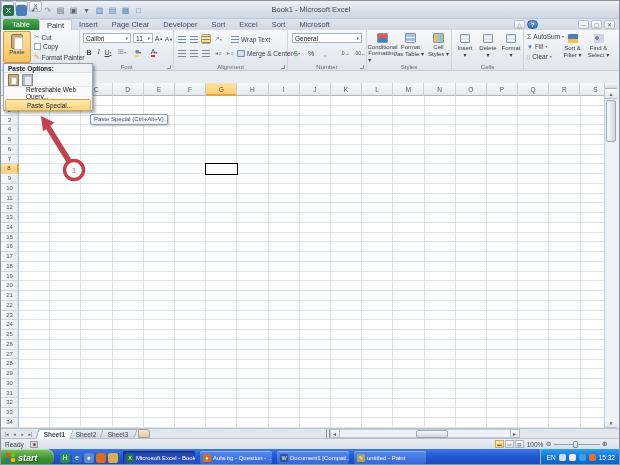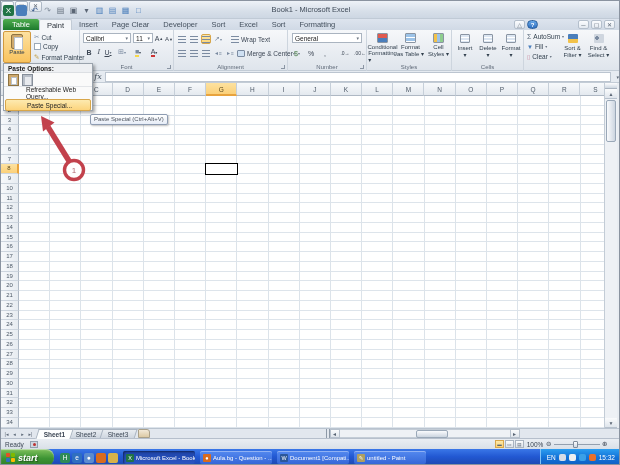--- a/index.html
+++ b/index.html
@@ -157,21 +157,21 @@
 
   <div class="abs tabrow" id="tabrow">
       <div class="rtab file">Table</div>
       <div class="rtab active">Paint</div>
       <div class="rtab">Insert</div>
       <div class="rtab">Page Clear</div>
       <div class="rtab">Developer</div>
       <div class="rtab">Sort</div>
       <div class="rtab">Excel</div>
       <div class="rtab">Sort</div>
-      <div class="rtab">Formatting</div>
+      <div class="rtab">Microsoft</div>
     </div>
   <div class="abs tabrow-right">
     <div class="mini-ic">△</div>
     <div class="mini-ic help">?</div>
     <div class="mini-ic" style="margin-left:38px">─</div>
     <div class="mini-ic">▢</div>
     <div class="mini-ic">✕</div>
   </div>
 
   <div class="abs ribbon">
@@ -363,26 +363,20 @@
           </div>
           <div class="btn-big" style="left: 62px; top: 2px; width: 25px; height: 36px;">
             <div class="sq-ic" style="width: 10px; height: 9px; margin: 2px 0px; background: radial-gradient(circle at 3px 4px, rgb(123, 139, 161) 2px, rgb(207, 214, 223) 2px);"></div>
             <div>Find &amp;</div>
             <div>Select ▾</div>
           </div>
         </div>
     </div>
   </div>
 
-  <div class="abs fbar">
-    <div class="namebox"></div>
-    <div class="fx">fx</div>
-    <div class="finput"></div>
-    <div class="fexpand">▾</div>
-  </div>
 
   <div class="abs colheads" id="colheads">
       <div class="corner"></div>
       <div class="chcell">A</div>
       <div class="chcell">B</div>
       <div class="chcell">C</div>
       <div class="chcell">D</div>
       <div class="chcell">E</div>
       <div class="chcell">F</div>
       <div class="chcell sel">G</div>

